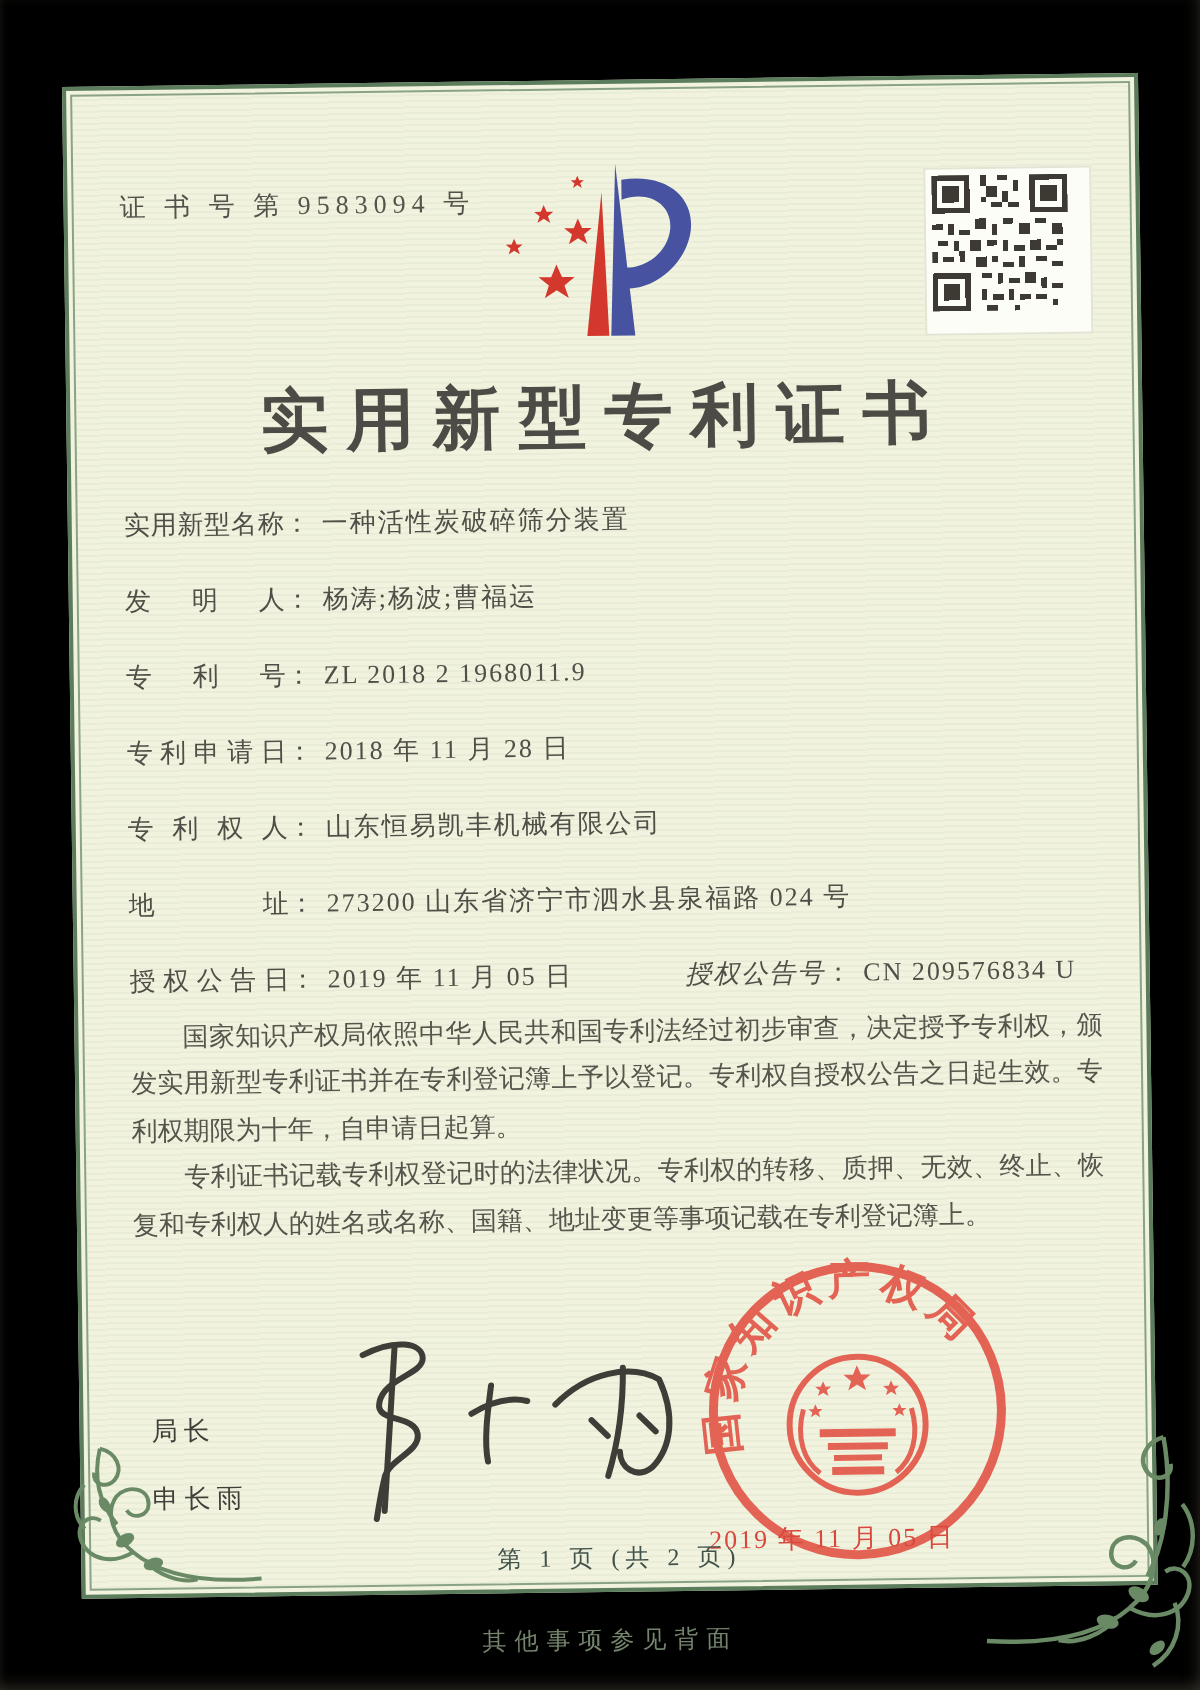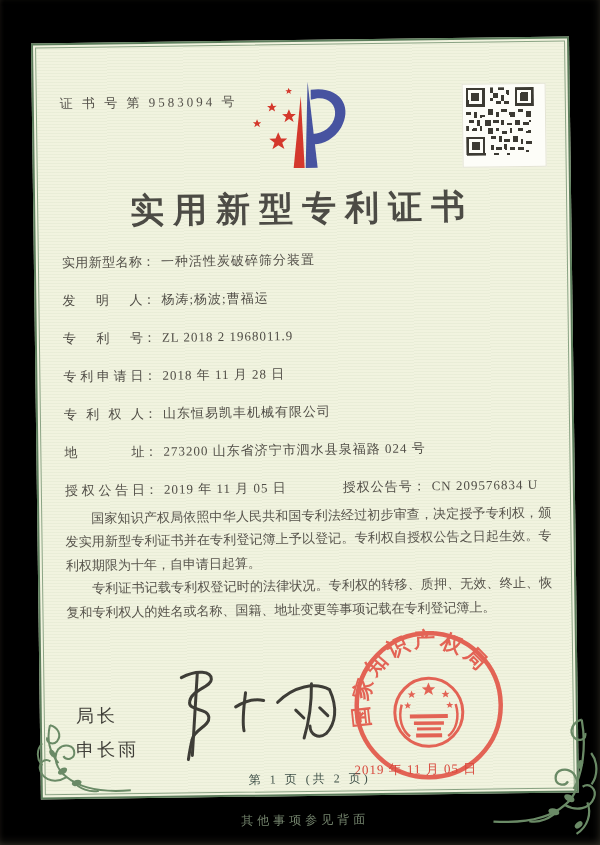--- a/index.html
+++ b/index.html
@@ -33,25 +33,25 @@
   .title{
     position:absolute;top:144px;left:0;right:0;text-align:center;
     font-size:34px;letter-spacing:9px;color:#4c4b45;font-weight:600;
   }
   .fields{position:absolute;left:26px;right:20px;top:206px;color:#514e47;font-size:13px;}
   .frow{display:flex;align-items:baseline;line-height:24px;margin-bottom:14px;white-space:nowrap;}
   .flabel{display:inline-block;width:80px;text-align:justify;text-align-last:justify;}
   .fcolon{display:inline-block;margin-right:6px;}
   .fvalue{letter-spacing:1px;}
   .grant-2{margin-left:56px;display:flex;align-items:baseline;}
-  .grant-2 .flabel{width:auto;text-align-last:auto;letter-spacing:1px;}
+  .grant-2 .flabel{width:auto;text-align-last:auto;letter-spacing:1px;font-style:italic;}
   .bodytext{position:absolute;left:26px;right:22px;top:462px;color:#57544c;
     font-size:13px;line-height:1.8;text-align:justify;}
   .bodytext p{margin:0;text-indent:2em;}
-  .officials{position:absolute;left:34px;top:654px;color:#403f39;font-size:18px;letter-spacing:3px;line-height:34px;}
+  .officials{position:absolute;left:34px;top:654px;color:#403f39;font-size:13px;letter-spacing:3px;line-height:34px;}
   .signature{position:absolute;left:112px;top:620px;}
   .seal{position:absolute;left:308px;top:586px;}
   .seal-date{position:absolute;left:312px;top:720px;color:#d8483c;font-size:13px;letter-spacing:1px;}
   .page-no{position:absolute;left:0;right:0;bottom:6px;text-align:center;
     font-size:12px;letter-spacing:3px;color:#41524a;}
   .back-note{position:absolute;top:812px;left:0;right:0;text-align:center;
     font-size:12px;letter-spacing:4px;color:#74846d;}
   .orn{position:absolute;}
   .orn-bl{left:-10px;bottom:-14px;}
   .orn-br{right:-26px;bottom:-52px;transform:scaleX(-1);}

